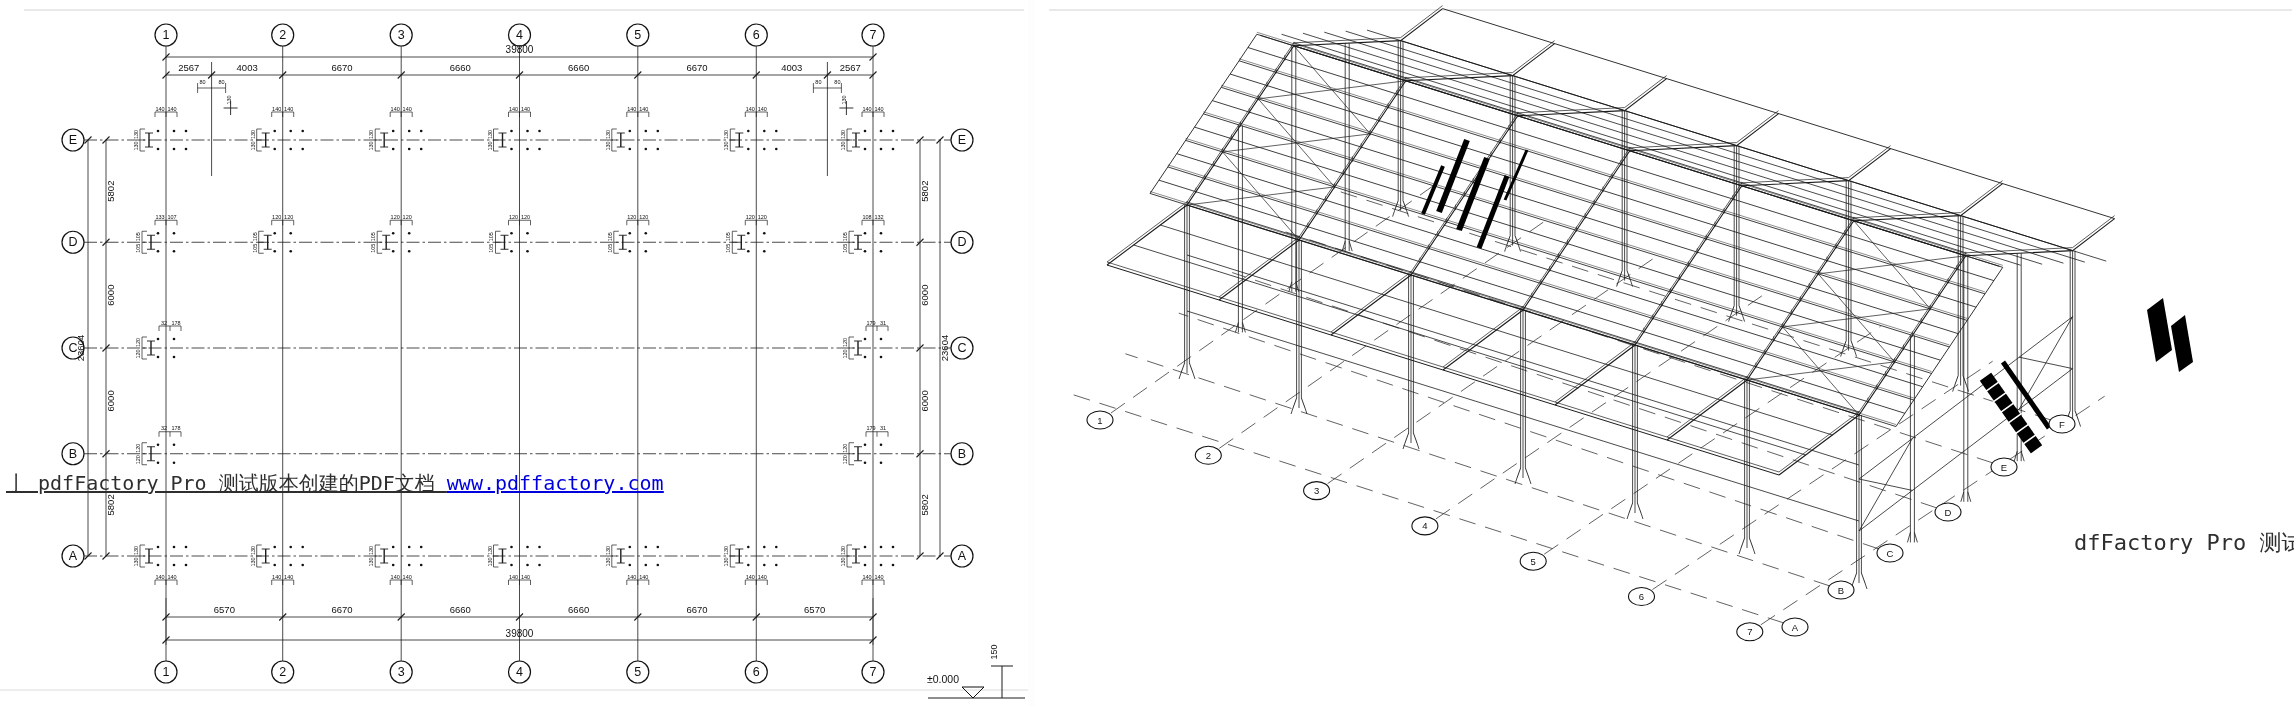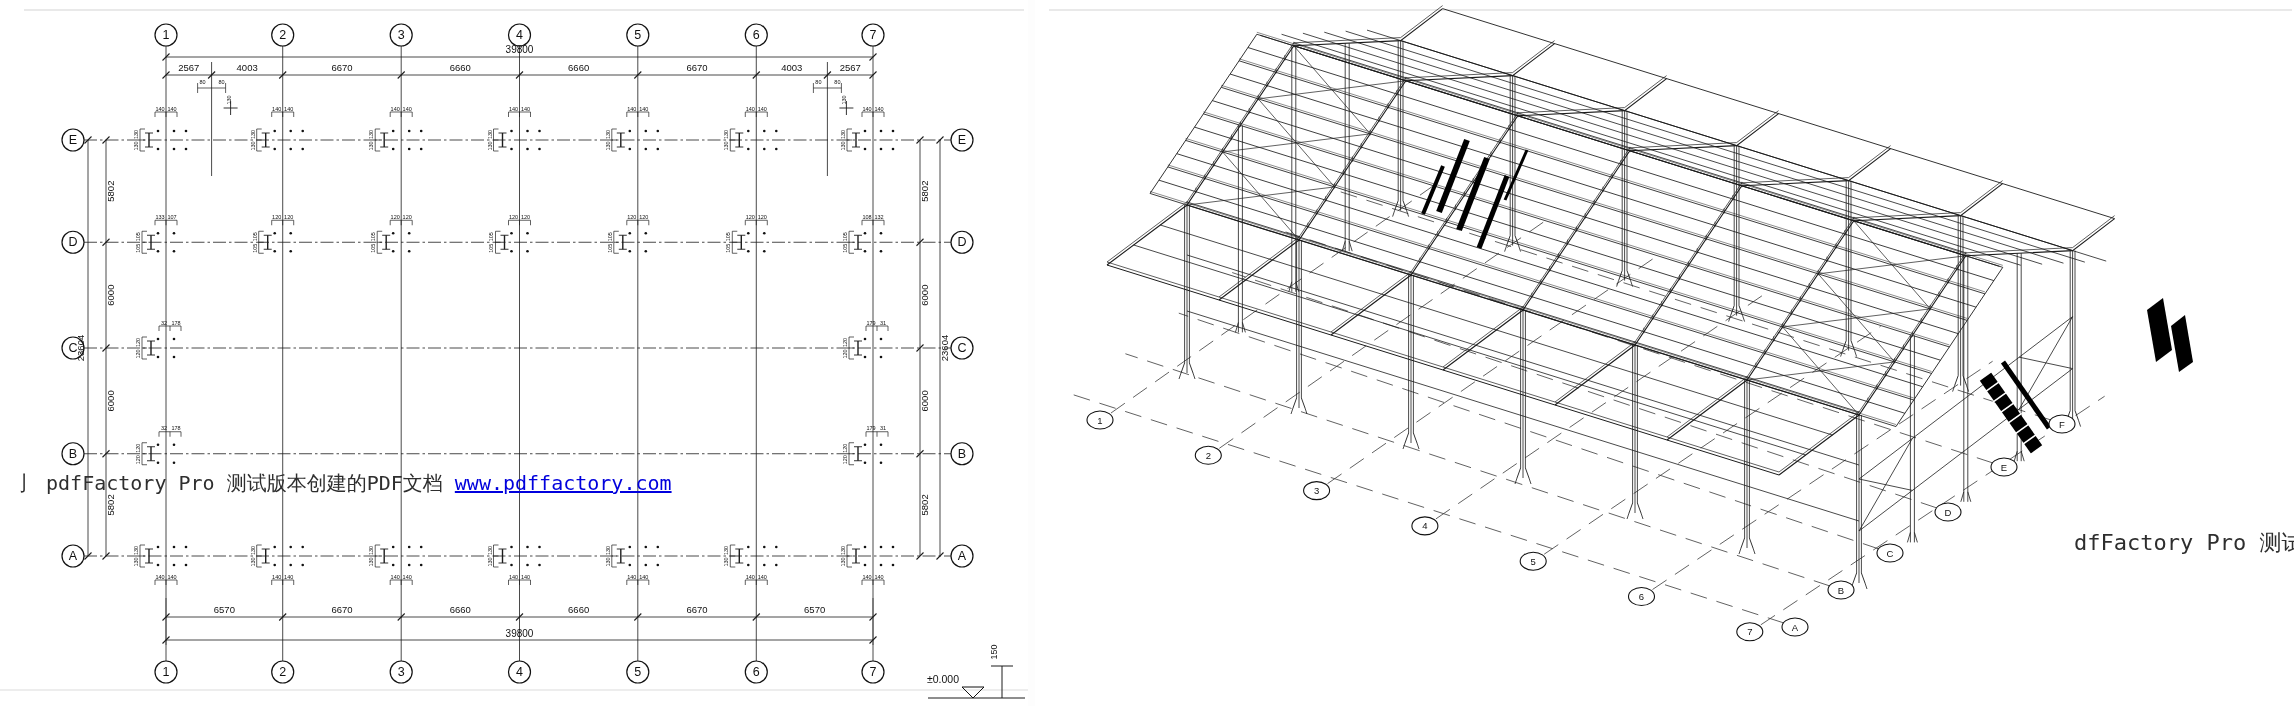--- a/index.html
+++ b/index.html
@@ -6,21 +6,21 @@
   #screen{position:relative;width:2294px;height:706px;overflow:hidden;background:#fdfdfd;
           font-family:"Liberation Sans",sans-serif;}
   .page{position:absolute;top:0;background:#ffffff;}
   #page-left{left:0;width:1028px;height:706px;border-top:0;}
   #page-right{left:1035px;width:1259px;height:706px;}
   .page-topline{position:absolute;top:9px;height:2px;background:#e9e9e9;}
   #page-left .page-topline{left:24px;right:4px;}
   #page-right .page-topline{left:14px;right:2px;}
   .watermark{position:absolute;white-space:nowrap;color:#2e2e2e;
              font-family:"DejaVu Sans Mono","Liberation Mono",monospace;}
-  #wm-left{left:14px;top:470px;font-size:20px;}
+  #wm-left{left:6px;top:470px;font-size:20px;text-decoration:underline;}
   #wm-right{left:1039px;top:528px;font-size:22px;}
   .watermark a{color:#0000dd;text-decoration:underline;}
   svg{position:absolute;left:0;top:0;}
   text{fill:#111;}
 </style>
 </head>
 <body>
 
 <div id="screen">
 

